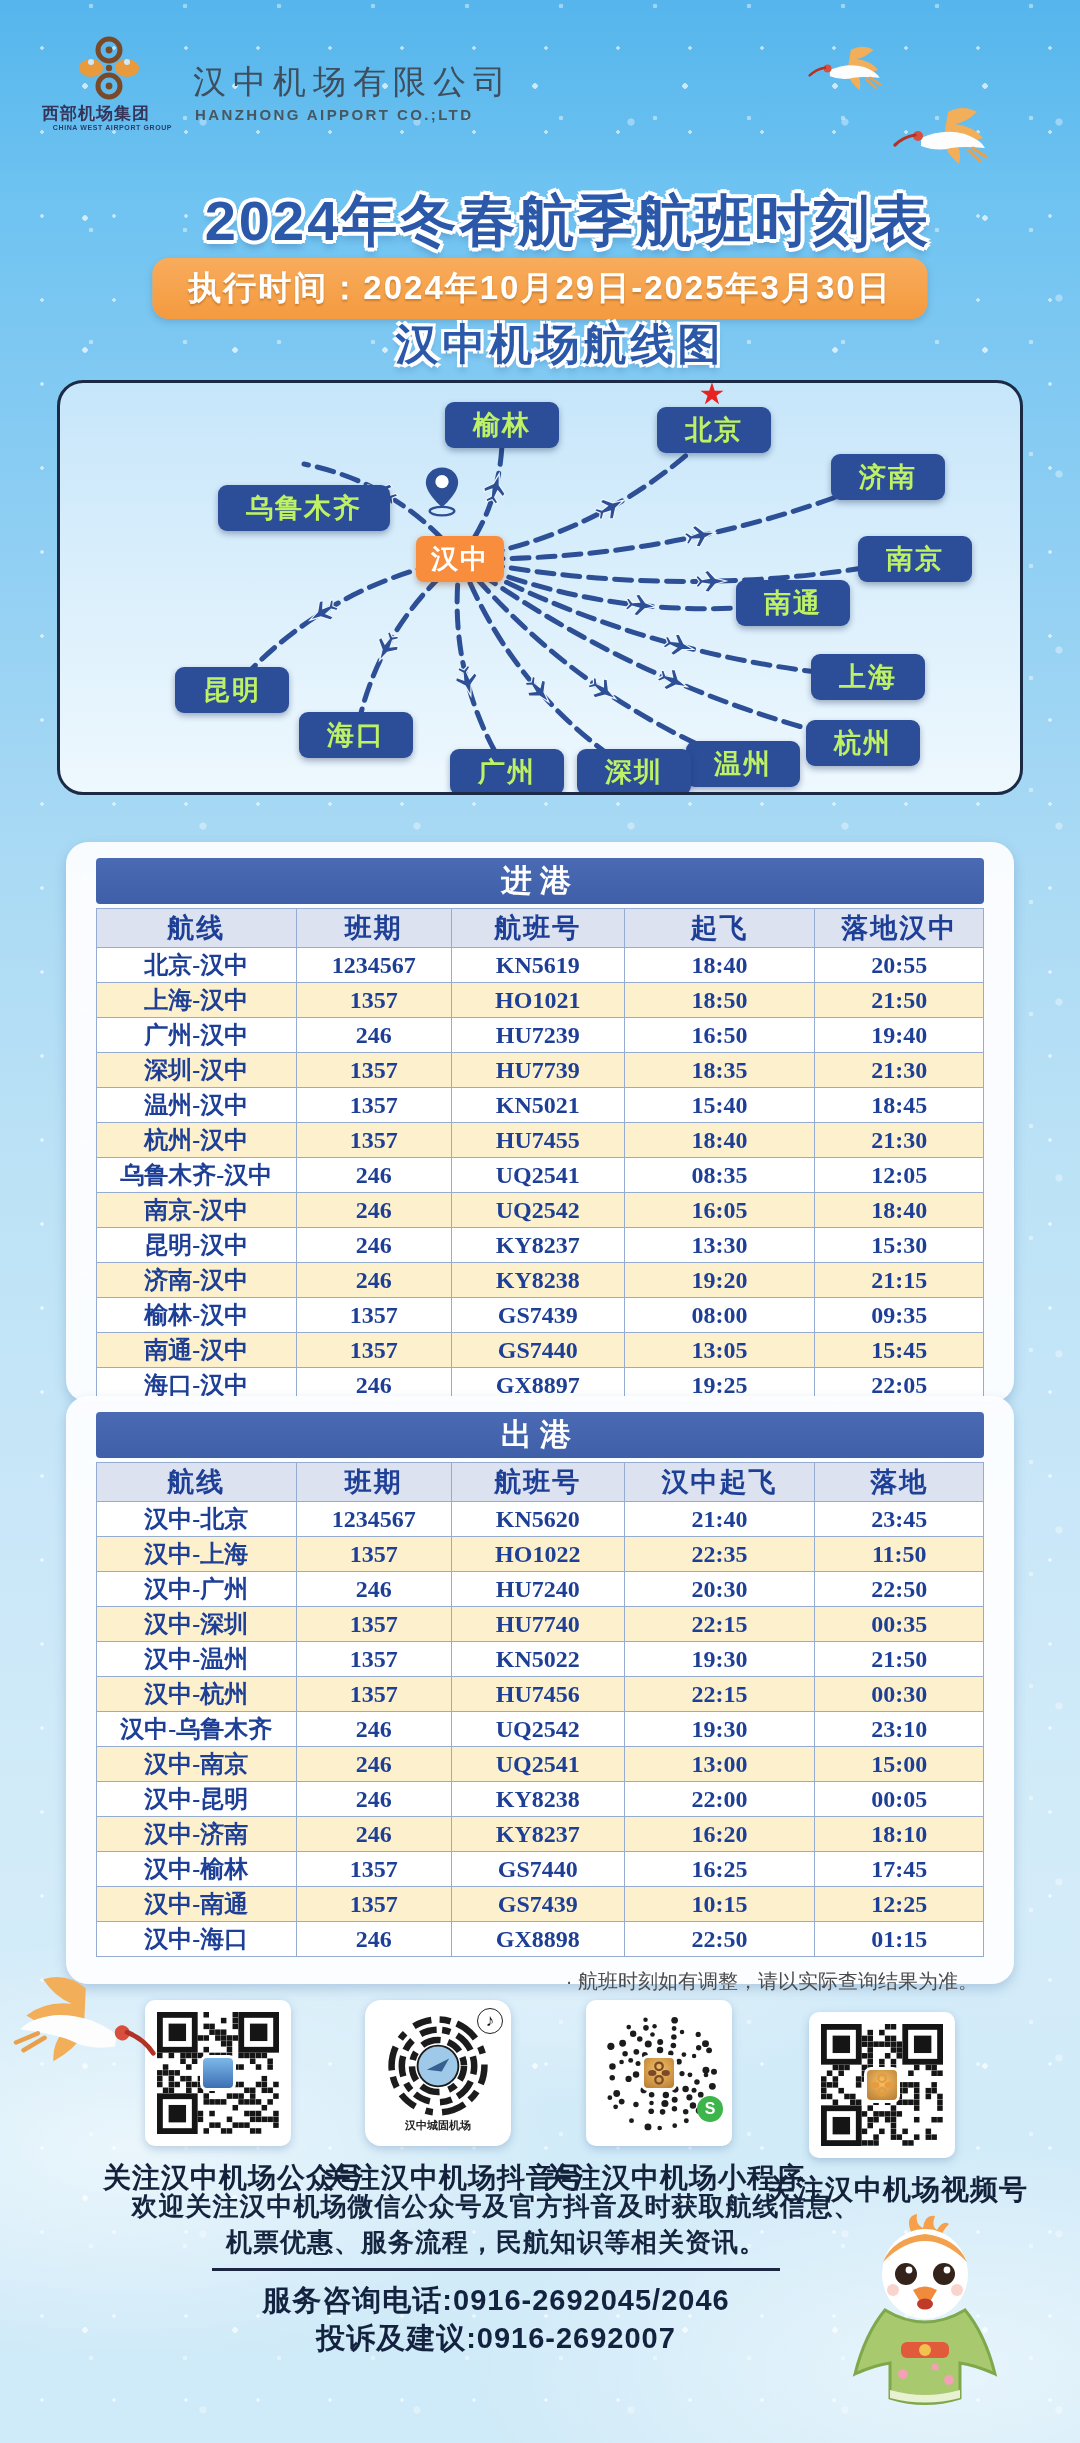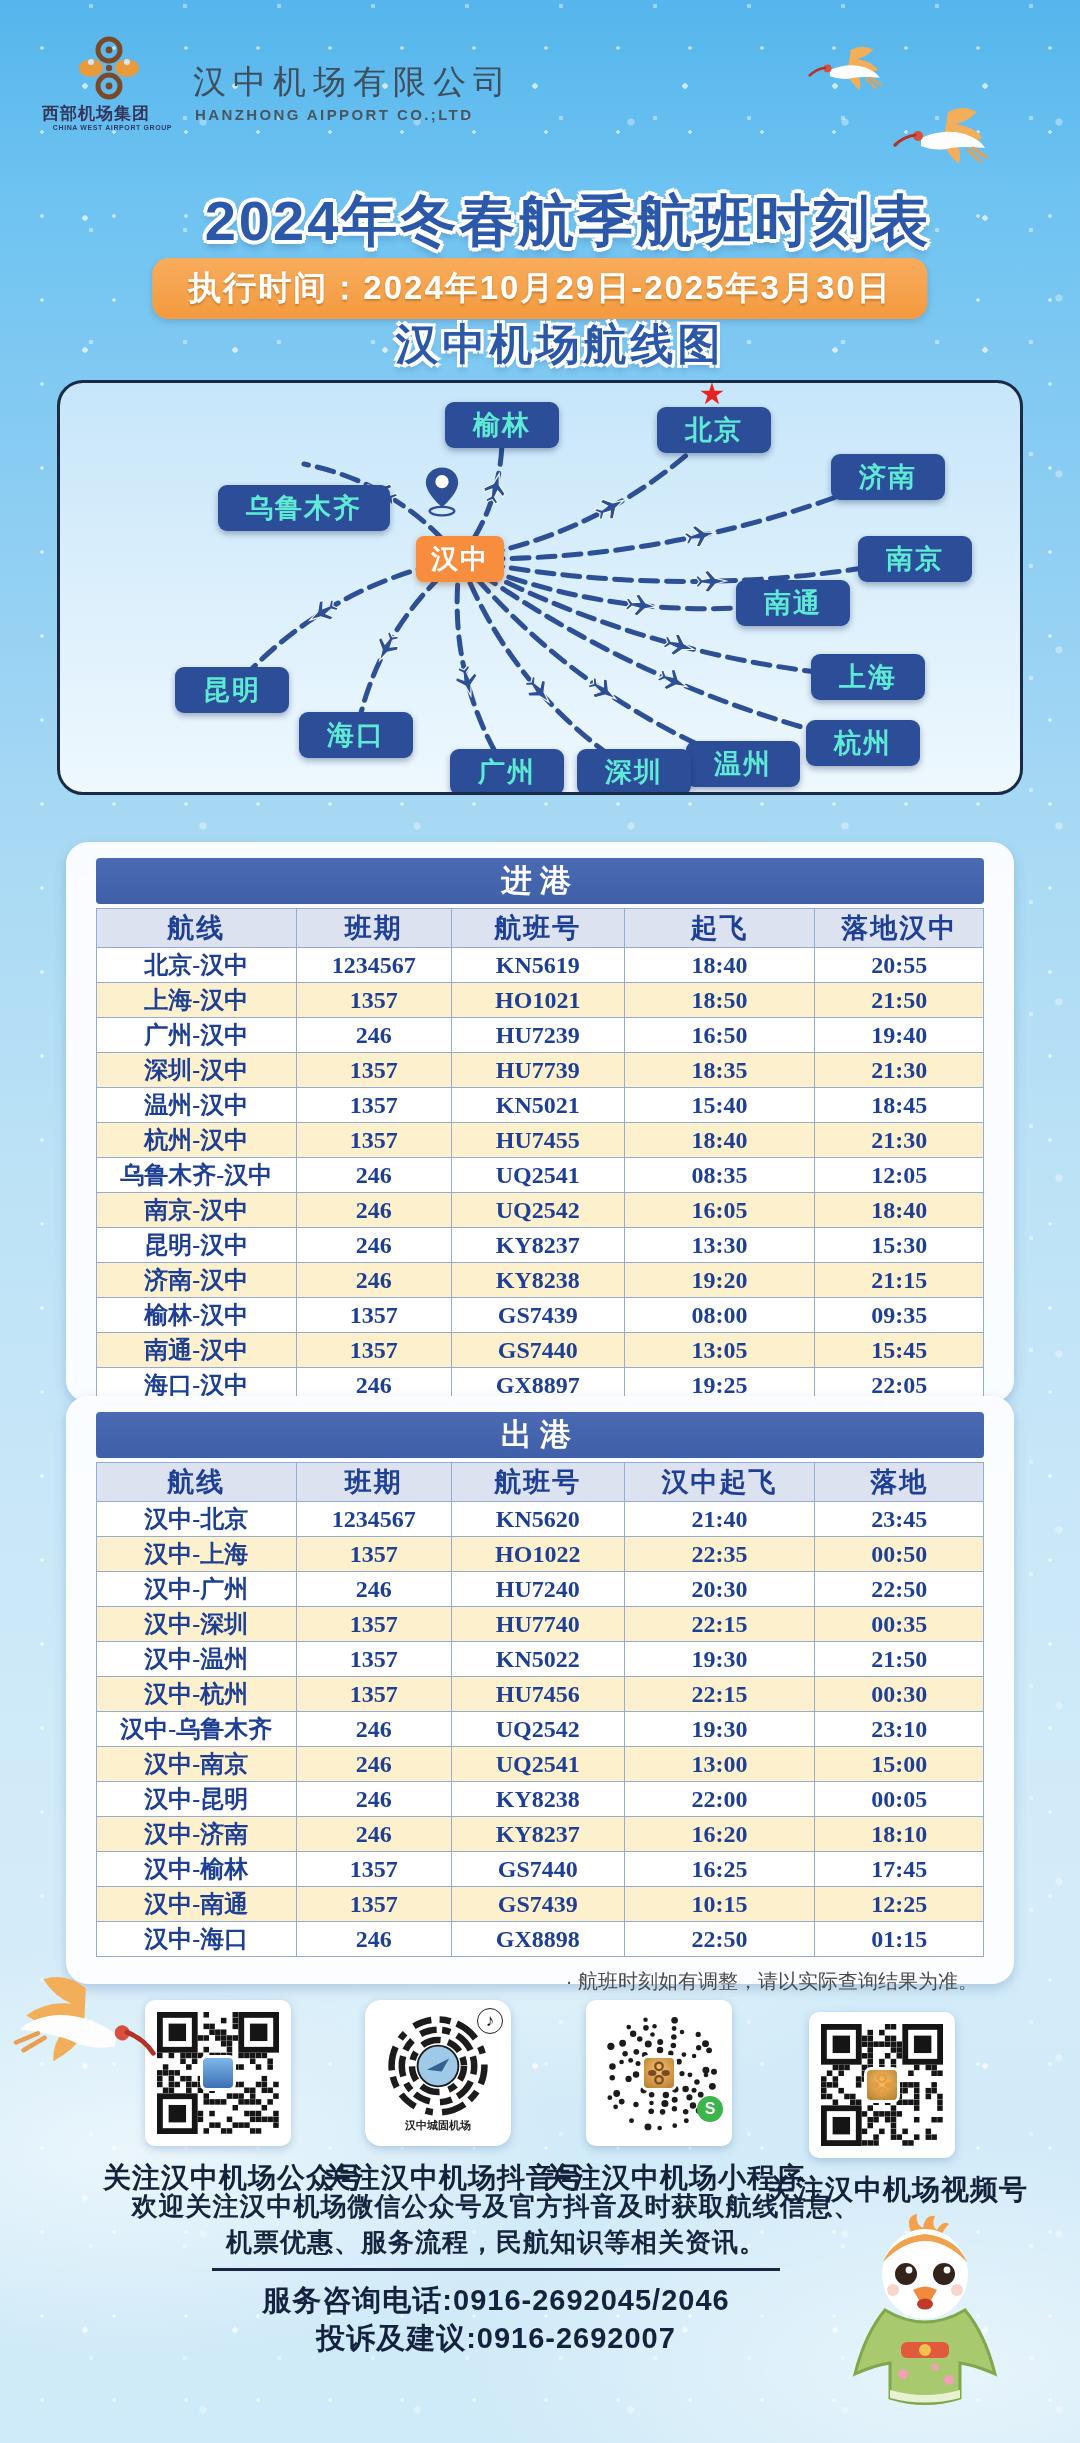--- a/index.html
+++ b/index.html
@@ -35,21 +35,21 @@
   .banner{left:50%;top:258px;transform:translateX(-50%);padding:8px 36px;border-radius:16px;
     background:linear-gradient(180deg,#f8ac5c,#f49a3f);color:#fff;font-size:33px;font-weight:900;letter-spacing:2px;
     text-shadow:0 2px 2px rgba(120,70,10,.35);box-shadow:0 3px 6px rgba(60,90,140,.25);white-space:nowrap;}
   .map-title{left:0;top:316px;width:100%;text-align:center;font-size:43px;font-weight:700;color:#2b58a9;letter-spacing:4px;
     text-shadow:-3px -3px 0 #fff,3px -3px 0 #fff,-3px 3px 0 #fff,3px 3px 0 #fff,0 6px 6px rgba(25,60,120,.25);margin-left:20px;}
   
   .map-box{left:57px;top:380px;width:966px;height:415px;border:3px solid #1b2a45;border-radius:26px;overflow:hidden;
     background:linear-gradient(180deg,#c7e6fa 0%,#ddf0fc 55%,#eef8fe 100%);}
   .map-box svg.routes{position:absolute;inset:0;z-index:1;}
   .map-labels{position:absolute;inset:0;z-index:2;}
-  .city-label{position:absolute;transform:translate(-50%,-50%);background:#2c4e99;color:#5eead4;font-weight:bold;
+  .city-label{position:absolute;transform:translate(-50%,-50%);background:#2c4e99;color:#bef264;font-weight:bold;
     font-size:27px;padding:5px 28px;border-radius:9px;letter-spacing:2px;white-space:nowrap;box-shadow:0 3px 6px rgba(15,35,80,.35);}
   .hub-label{position:absolute;transform:translate(-50%,-50%);background:#f78d3d;color:#fff;font-weight:bold;
     font-size:27px;padding:5px 15px;border-radius:8px;letter-spacing:2px;box-shadow:0 3px 6px rgba(120,60,10,.35);z-index:3;}
   .map-star{position:absolute;transform:translate(-50%,-50%);color:#e8231f;font-size:30px;z-index:3;}
   .map-pin{position:absolute;transform:translate(-50%,-92%);z-index:3;}
   
   .table-card{left:66px;width:948px;background:rgba(252,253,255,.97);border-radius:22px;padding:16px 30px 0 30px;
     box-shadow:0 5px 12px rgba(70,110,165,.28);}
   .card-arrivals{top:842px;height:560px;}
   .card-departures{top:1396px;height:588px;}
@@ -348,21 +348,21 @@
             <td>1234567</td>
             <td>KN5620</td>
             <td>21:40</td>
             <td>23:45</td>
           </tr>
           <tr>
             <td>汉中-上海</td>
             <td>1357</td>
             <td>HO1022</td>
             <td>22:35</td>
-            <td>00:50</td>
+            <td>11:50</td>
           </tr>
           <tr>
             <td>汉中-广州</td>
             <td>246</td>
             <td>HU7240</td>
             <td>20:30</td>
             <td>22:50</td>
           </tr>
           <tr>
             <td>汉中-深圳</td>

